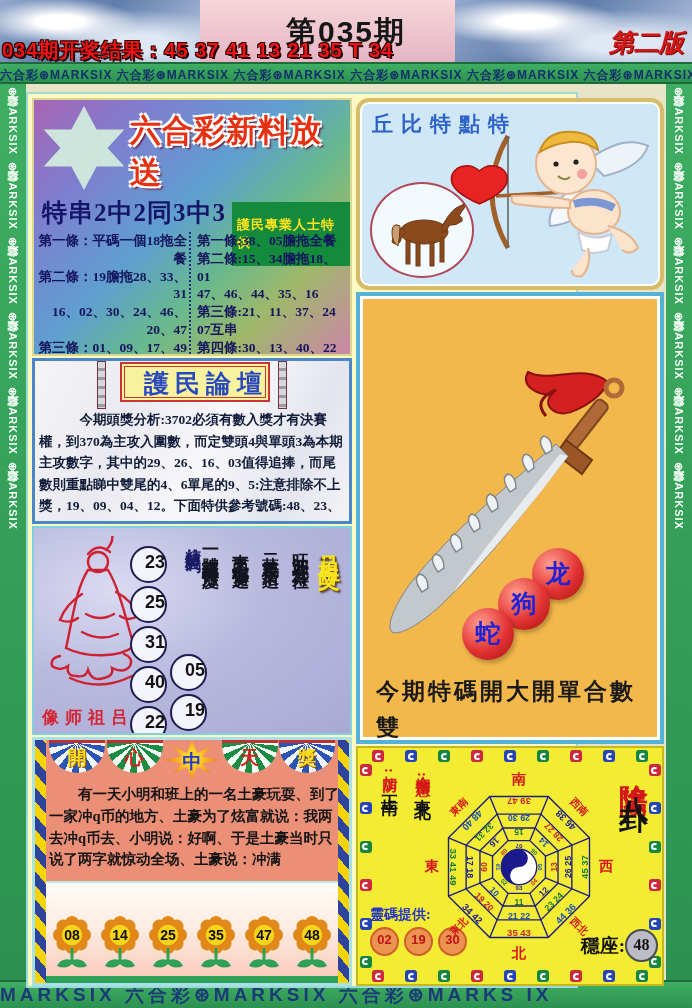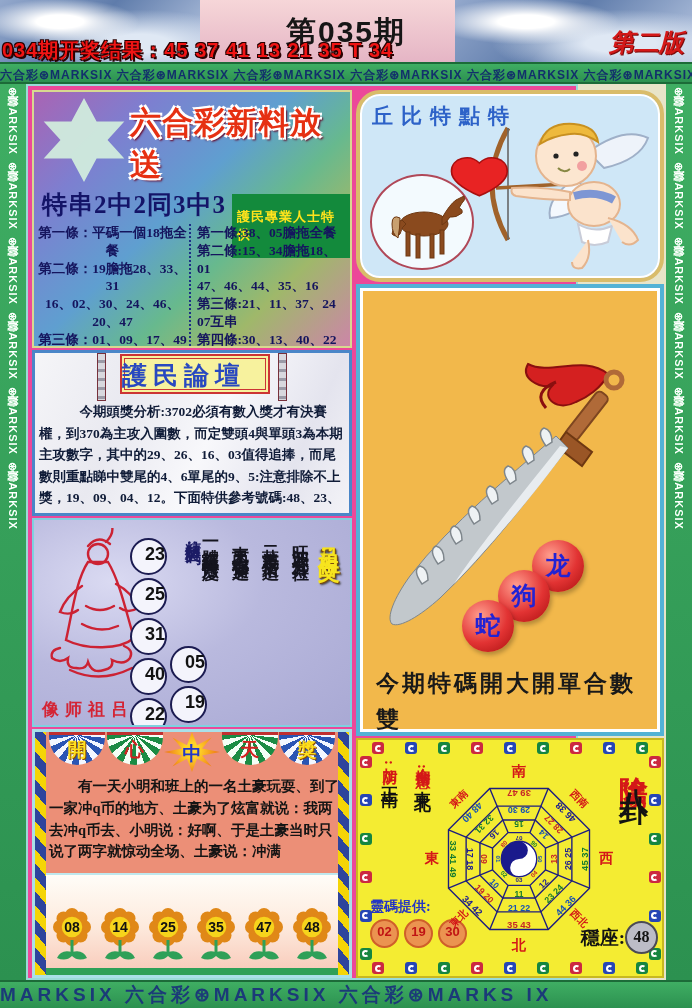--- a/index.html
+++ b/index.html
@@ -21,45 +21,45 @@
 
   
   .gbar{background:linear-gradient(180deg,#3fae63,#2c9150);color:#12306b;font-weight:bold;overflow:hidden;white-space:nowrap;}
   .bar-top{left:0;top:62px;width:692px;height:22px;font-size:12px;line-height:22px;letter-spacing:1px;border-top:2px solid #1c6b38;border-bottom:2px solid #1c6b38;}
   .bar-bottom{left:0;top:980px;width:692px;height:28px;font-size:19px;line-height:26px;letter-spacing:4px;color:#1b3a78;border-top:2px solid #1c6b38;}
   .bar-side{width:26px;top:84px;height:896px;writing-mode:vertical-rl;font-size:11px;letter-spacing:1px;line-height:26px;color:#ffffff;text-shadow:0 0 1px #0a3;}
   .bar-left{left:0;}
   .bar-right{left:666px;}
 
   
-  .content{left:26px;top:84px;width:552px;height:896px;background:#ec4899;border:2px solid #9adbd8;}
+  .content{left:26px;top:92px;width:552px;height:896px;background:#fef9c3;border:2px solid #9adbd8;}
   .panel{position:absolute;box-sizing:border-box;overflow:hidden;}
 
   
   .panelA{left:4px;top:4px;width:320px;height:258px;border:2px solid #d8d890;
      background:linear-gradient(135deg,#a964b4 0%,#7d7fd0 22%,#5f9fd0 45%,#67b98e 62%,#9fb86a 78%,#cc86a8 100%);}
   .star6{left:8px;top:6px;width:84px;height:84px;background:#d2efdd;opacity:.92;
      clip-path:polygon(50% 0%,65% 28%,98% 28%,78% 50%,98% 72%,65% 72%,50% 100%,35% 72%,2% 72%,22% 50%,2% 28%,35% 28%);}
   .titleA{left:96px;top:10px;width:220px;font-size:31px;font-weight:900;color:#e63012;font-family:"Liberation Serif",serif;letter-spacing:1px;
      text-shadow:-2px -2px 0 #fff,2px -2px 0 #fff,-2px 2px 0 #fff,2px 2px 0 #fff,3px 3px 2px #602;}
   .subA{left:8px;top:96px;font-size:25px;font-weight:900;color:#141468;letter-spacing:1px;font-family:"Liberation Serif",serif;}
   .badgeA{left:198px;top:102px;background:#138a3c;color:#ffe31c;font-size:13px;font-weight:bold;padding:14px 5px;letter-spacing:1px;font-family:"Liberation Serif",serif;}
   .colsA{left:4px;top:132px;width:312px;height:122px;display:flex;}
   .colA{font-size:13.5px;font-weight:bold;color:#15155e;line-height:1.32;font-family:"Liberation Serif",serif;}
-  .colA.l{width:152px;text-align:center;}
+  .colA.l{width:152px;text-align:right;}
   .colA.r{width:156px;text-align:left;padding-left:4px;}
   .divA{width:0;border-left:2px dotted #1c2f86;margin:0 2px;}
 
   
   .panelB{left:4px;top:264px;width:320px;height:166px;border:3px solid #4a86c8;
      background:linear-gradient(115deg,#f5f5f8 0%,#e9e9f0 30%,#f8f8fb 55%,#e4e4ee 80%,#f3f3f7 100%);}
   .pillar{top:0;width:9px;height:48px;background:repeating-linear-gradient(180deg,#d8d8de 0 6px,#9a9aa6 6px 9px);border:1px solid #77303a;}
   .pillar.p1{left:62px;} .pillar.p2{right:62px;}
   .plaque{left:85px;top:1px;width:150px;height:40px;background:#f7f29e;border:2px solid #cc3434;box-shadow:inset 0 0 0 2px #f7f29e, inset 0 0 0 3px #cc3434;
-     text-align:left;line-height:40px;font-size:25px;font-weight:900;color:#2848c0;letter-spacing:6px;font-family:"Liberation Serif",serif;}
+     text-align:right;line-height:40px;font-size:25px;font-weight:900;color:#2848c0;letter-spacing:6px;font-family:"Liberation Serif",serif;}
   .forum-body{left:4px;top:48px;width:310px;font-size:13.5px;font-weight:bold;color:#101c38;line-height:1.6;text-indent:3em;font-family:"Liberation Serif",serif;}
 
   
   .panelC{left:4px;top:432px;width:320px;height:209px;border:2px solid #7fd0e0;
      background:radial-gradient(ellipse at 25% 30%,#dadaf2 0%,#b9b9de 45%,#a9a9d4 100%);}
   .luzu-title{right:6px;top:10px;writing-mode:vertical-rl;font-size:22px;font-weight:900;color:#f7e41e;letter-spacing:4px;font-family:"Liberation Serif",serif;text-shadow:1px 1px 0 #7a4a10,2px 2px 2px #444;}
   .poem{right:38px;top:12px;height:186px;writing-mode:vertical-rl;font-size:17px;font-weight:900;color:#14141e;letter-spacing:3px;font-family:"Liberation Serif",serif;}
   .poem div{margin-left:7px;}
   .jingjie{left:148px;top:8px;writing-mode:vertical-rl;font-size:16px;font-weight:900;color:#1c1c66;letter-spacing:3px;font-family:"Liberation Serif",serif;}
   .cnum{width:33px;height:33px;border:2.5px solid #1c1c52;border-radius:50%;background:#f4f4fc;color:#121212;
@@ -82,21 +82,21 @@
   .ch.yellow{color:#ffdf1c;text-shadow:1px 1px 0 #8a4a00;}
   .ch.red{color:#d42020;} .ch.blue{color:#2238c8;}
   .joke-body{left:14px;top:44px;width:290px;font-size:14.5px;font-weight:bold;color:#141414;line-height:1.5;text-indent:2em;font-family:"Liberation Serif",serif;}
   .flower-row{left:11px;right:11px;bottom:0;height:102px;
      background:linear-gradient(180deg,#fffdf8 0%,#fdeadd 55%,#f9cdbd 100%);
      border-top:2px solid #bfe8ee;border-bottom:7px solid #2fa058;
      display:flex;justify-content:space-around;align-items:flex-end;padding:0 2px 2px 2px;}
   .flower svg{display:block;}
 
   
-  .panelE{left:328px;top:4px;width:308px;height:192px;background:#cfe7f7;border:4px solid #d9bc6a;border-radius:24px;box-shadow:inset 0 0 0 2px #fff;}
+  .panelE{left:328px;top:4px;width:308px;height:192px;background:#cfe7f7;border:4px solid #d9bc6a;border-radius:13px;box-shadow:inset 0 0 0 2px #fff;}
   .cupid-title{left:12px;top:8px;font-size:21px;font-weight:900;color:#2d62c8;letter-spacing:8px;font-family:"Liberation Serif",serif;}
   .horse-circle{left:10px;bottom:8px;width:104px;height:96px;border:2px solid #b04858;border-radius:50%;background:#f3fafe;}
 
   
   .panelF{left:328px;top:198px;width:308px;height:452px;background:#f2b84b;border:4px solid #53b2d6;box-shadow:inset 0 0 0 3px #fff;}
   .sword-title{left:0;right:0;top:12px;text-align:center;font-size:28px;font-weight:900;color:#2626cc;letter-spacing:6px;font-family:"Liberation Serif",serif;text-shadow:1px 1px 0 #fff;}
   .zball{width:52px;height:52px;border-radius:50%;background:radial-gradient(circle at 35% 30%,#ff9d8d,#e23333 55%,#a80f0f);
      text-align:center;line-height:52px;font-size:25px;font-weight:900;color:#2222d4;font-family:"Liberation Serif",serif;box-shadow:2px 3px 4px rgba(0,0,0,.25);}
   .zb0{left:172px;top:252px;} .zb1{left:138px;top:282px;} .zb2{left:102px;top:312px;}
   .sword-text{left:16px;top:378px;width:280px;font-size:23px;font-weight:900;color:#191919;letter-spacing:3px;line-height:1.55;font-family:"Liberation Serif",serif;}

